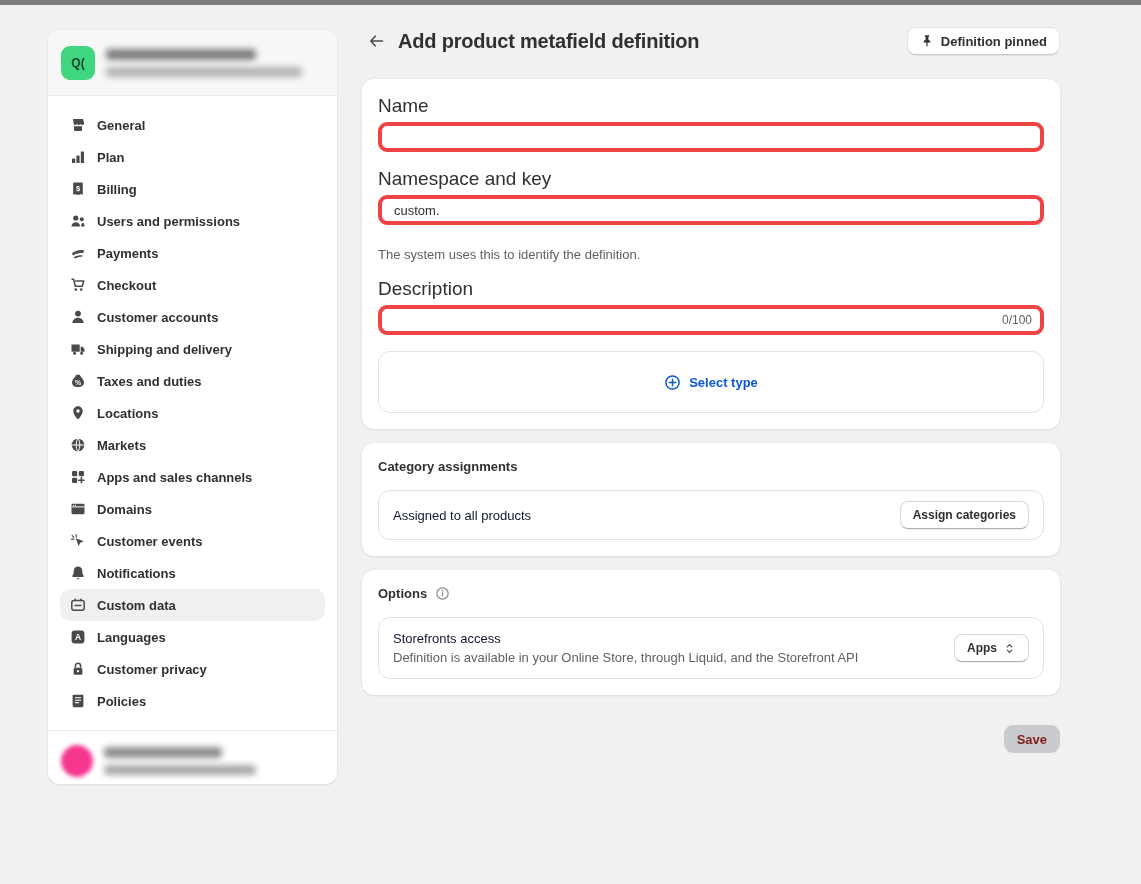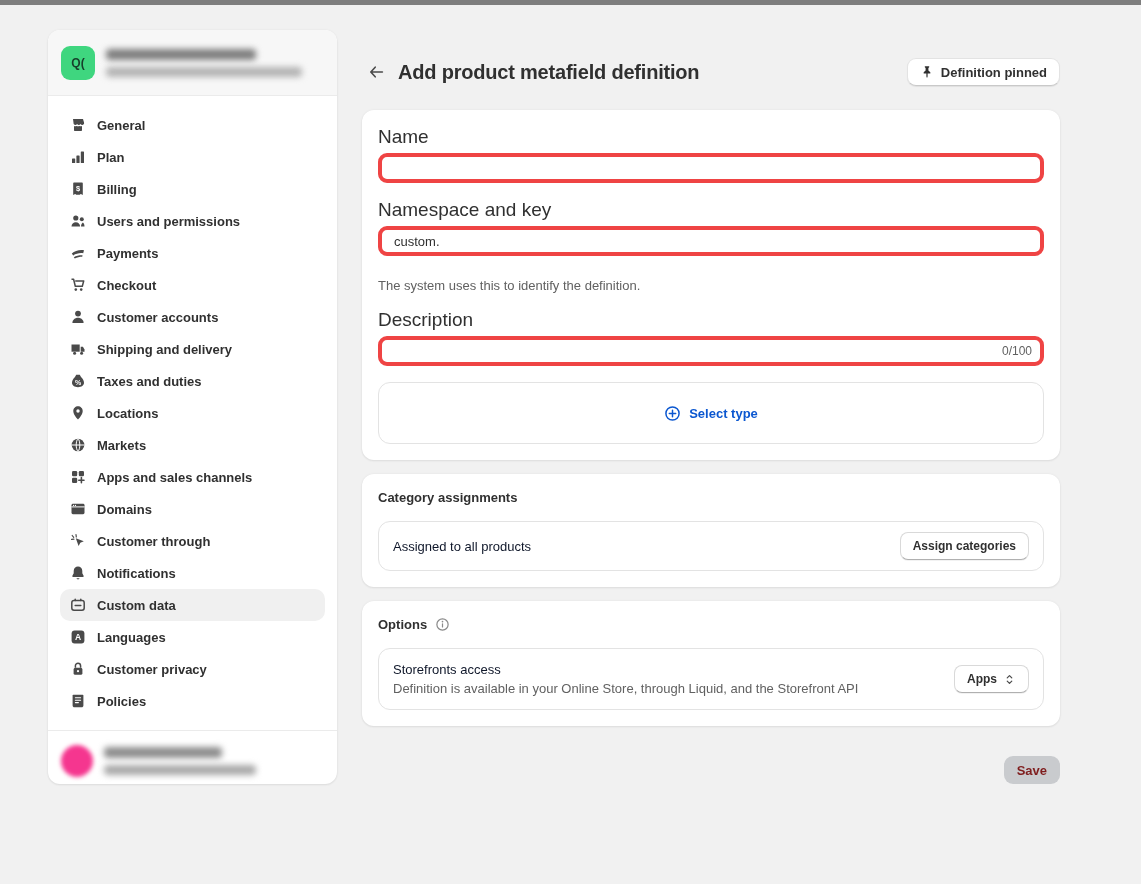--- a/index.html
+++ b/index.html
@@ -46,21 +46,21 @@
   .nav-icon { width: 16px; height: 16px; display: flex; align-items: center; justify-content: center; flex: 0 0 16px; }
   .nav-icon svg { width: 16px; height: 16px; }
 
   .user-footer {
     flex: 0 0 60px; border-top: 1px solid #ebebeb;
     display: flex; align-items: center; gap: 11px; padding: 0 13px;
   }
   .user-avatar { width: 32px; height: 32px; border-radius: 50%; background: #f5368f; filter: blur(2px); flex: 0 0 32px; }
 
   
-  .main { position: absolute; left: 362px; top: 56px; width: 698px; }
+  .main { position: absolute; left: 362px; top: 25px; width: 698px; }
   .main-header { display: flex; align-items: center; height: 32px; }
   .back-btn {
     width: 28px; height: 28px; display: flex; align-items: center; justify-content: center;
     background: none; border: none; border-radius: 8px; cursor: pointer; padding: 0;
   }
   .page-title { font-size: 20px; font-weight: 700; color: #303030; margin-left: 8px; letter-spacing: -0.2px; }
   .pin-btn {
     margin-left: auto; height: 28px; display: flex; align-items: center; gap: 7px;
     background: #fff; border: 1px solid #e3e3e3; border-bottom-color: #c9c9c9;
     box-shadow: 0 1px 1px rgba(0,0,0,.07);
@@ -284,21 +284,21 @@
         <span class="nav-label">Domains</span>
       </div>
 
       <div class="nav-item">
         <span class="nav-icon">
           <svg viewBox="0 0 16 16" fill="#4a4a4a">
             <path d="M5.8 5.2l8 3.1-3.5 1.4-1.7 3.4z"></path>
             <path d="M2.2 2.5l1.5 1.9M1.6 6.4l2.3-.2M6 1.7l.3 2.3" stroke="#4a4a4a" stroke-width="1.2" fill="none" stroke-linecap="round"></path>
           </svg>
         </span>
-        <span class="nav-label">Customer through</span>
+        <span class="nav-label">Customer events</span>
       </div>
 
       <div class="nav-item">
         <span class="nav-icon">
           <svg viewBox="0 0 16 16" fill="#4a4a4a">
             <path d="M8 1.6c2.4 0 4.3 1.9 4.3 4.3v2.4l1.3 2.4c.3.6-.1 1.3-.8 1.3H3.2c-.7 0-1.1-.7-.8-1.3l1.3-2.4V5.9C3.7 3.5 5.6 1.6 8 1.6z"></path>
             <path d="M6.4 13.3a1.7 1.7 0 0 0 3.2 0z"></path>
           </svg>
         </span>
         <span class="nav-label">Notifications</span>

